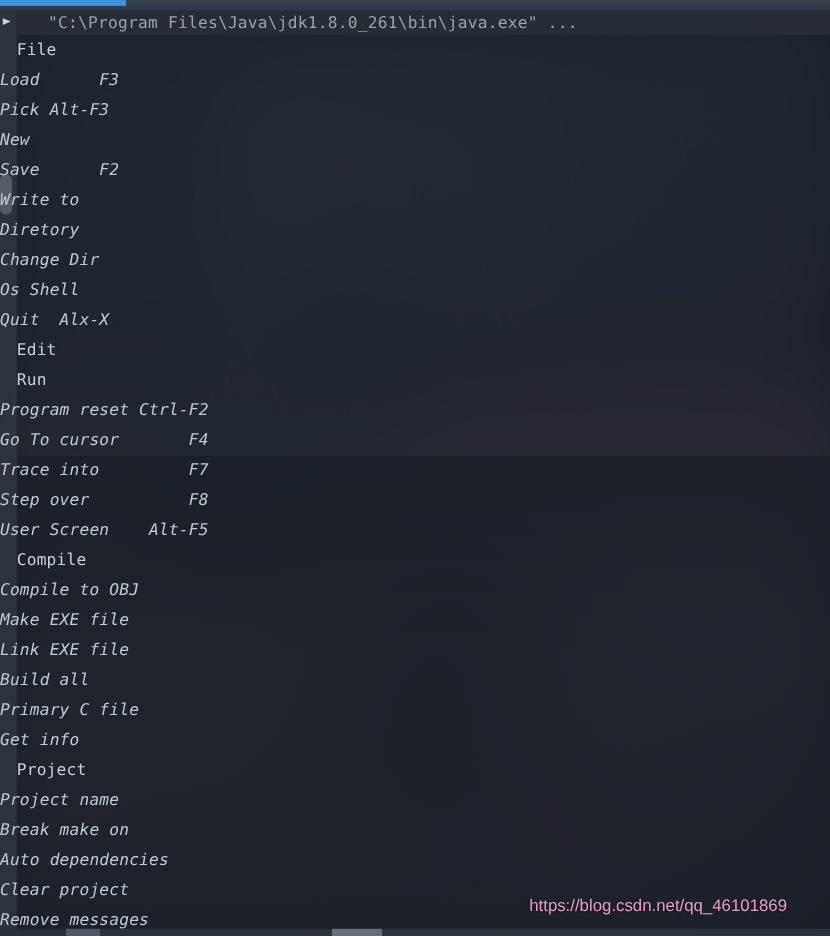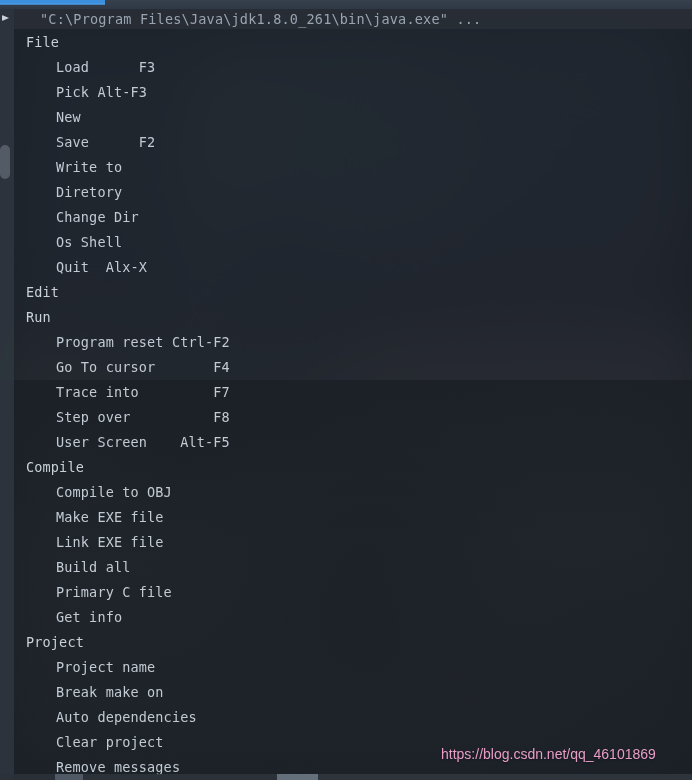--- a/index.html
+++ b/index.html
@@ -67,22 +67,22 @@
     color:#9aa4b0;white-space:pre;letter-spacing:.2px;
   }
 
   
   .menu{
     position:absolute;left:0;top:30px;width:692px;
     font-size:13.5px;line-height:25px;
     color:#cfd6de;white-space:pre;letter-spacing:.15px;
   }
   .row{height:25px;white-space:pre;}
-  .row.top{padding-left:26px;color:#c9d1d9;}
-  .row.sub{padding-left:56px;color:#c2cad3;}
+  .row.top{padding-left:14px;color:#c9d1d9;}
+  .row.sub{color:#c2cad3;font-style:italic;}
 
   
   .watermark{
     position:absolute;left:441px;top:746px;
     font-family:"Liberation Sans","DejaVu Sans",sans-serif;
     font-size:14px;color:#f9a8d4;opacity:.92;
     text-shadow:0 1px 2px rgba(0,0,0,.45);
     white-space:nowrap;
   }
 

